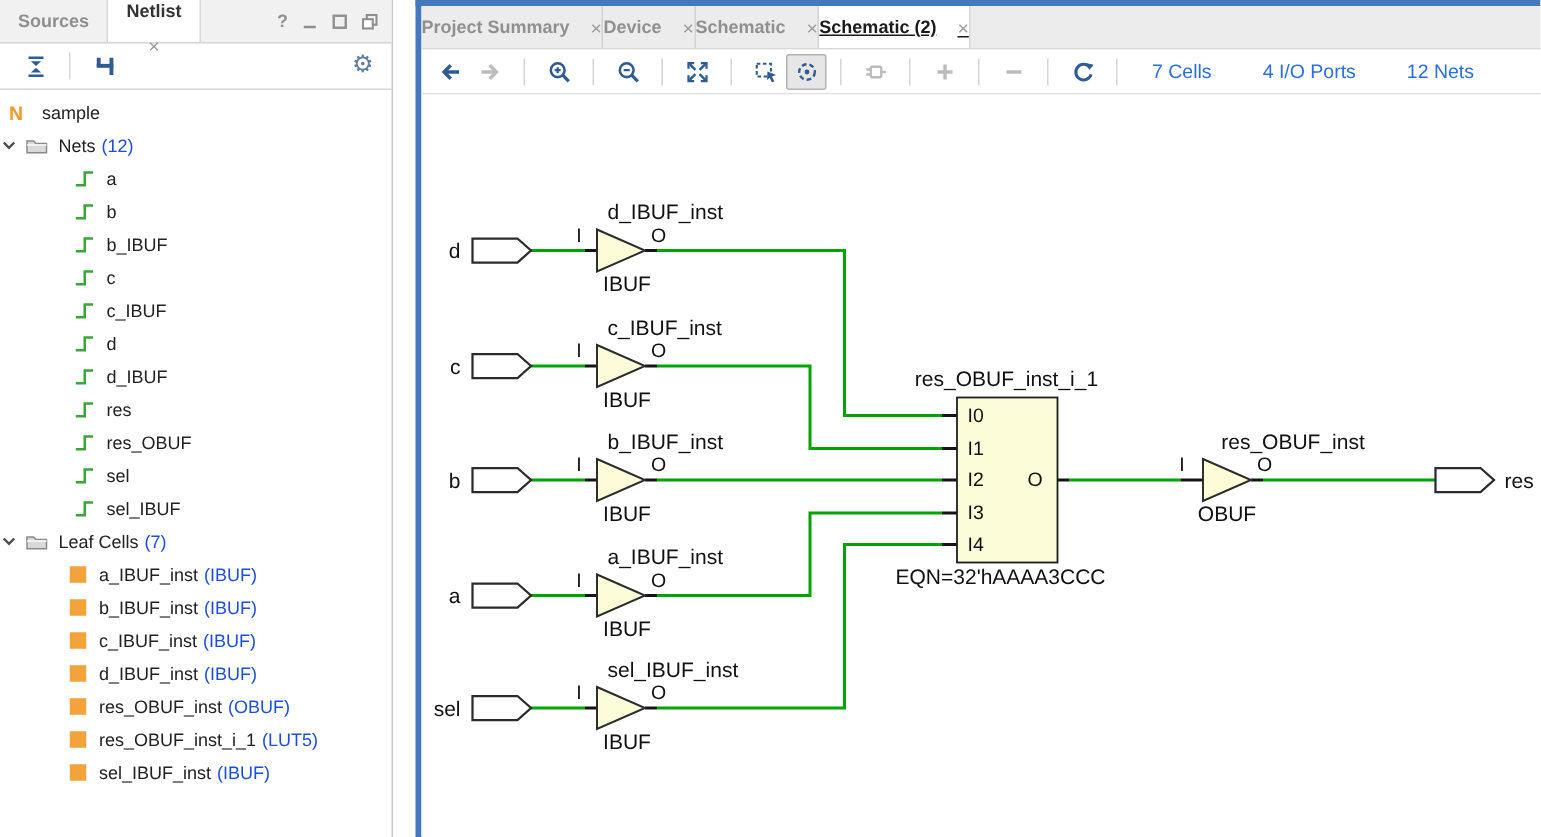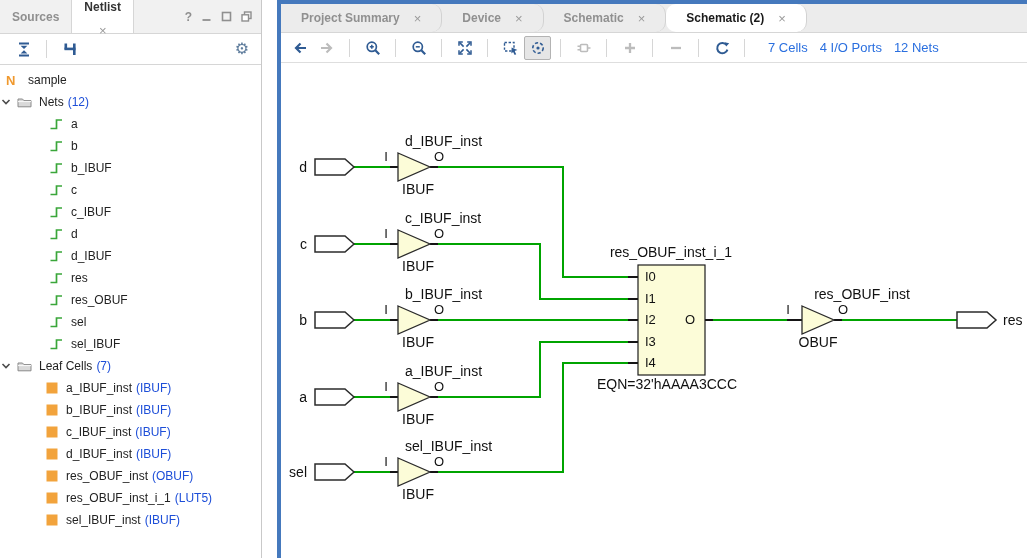--- a/index.html
+++ b/index.html
@@ -2,21 +2,21 @@
 <html><head>
 <meta charset="utf-8">
 <style>
   * { margin:0; padding:0; box-sizing:border-box; }
   body { font-family:"Liberation Sans", sans-serif; background:#fff; }
   .app { position:relative; width:1027px; height:558px; background:#fff; overflow:hidden; }
 
   
   .left-panel { position:absolute; left:0; top:0; width:262px; height:558px;
     border-right:1px solid #c9c9c9; background:#fff; }
-  .lp-tabbar { height:34px; background:#f1f1f1; border-bottom:1px solid #d6d6d6;
+  .lp-tabbar { height:29px; background:#f1f1f1; border-bottom:1px solid #d6d6d6;
     display:flex; align-items:stretch; font-size:12px; font-weight:bold; }
   .lp-tab { display:flex; align-items:center; padding:0 12px; color:#8f8f8f; cursor:default; }
   .lp-tab.active { background:#fff; color:#333; border-left:1px solid #d6d6d6;
     border-right:1px solid #d6d6d6; gap:10px;flex-direction:column; }
   .tab-close { color:#9a9a9a; font-weight:normal; font-size:13px; line-height:1; }
   .lp-controls { margin-left:auto; display:flex; align-items:center; gap:9px; padding-right:9px; }
   .wc { display:flex; align-items:center; }
   .help-glyph { color:#8f8f8f; font-weight:bold; font-size:12px; }
   .lp-toolbar { height:31px; border-bottom:1px solid #d6d6d6; display:flex; align-items:center; padding:0 10px; }
   .tb-sep { width:1px; height:18px; background:#d6d6d6; margin:0 9px; }
@@ -32,28 +32,28 @@
   .n-glyph { color:#f0992e; font-weight:bold; font-size:13px; width:14px; }
   .trow .lbl { margin-left:8px; }
   .trow.group .lbl { margin-left:7px; }
   .muted { color:#1d4ed8; margin-left:4px; }
 
   
   .right-panel { position:absolute; left:277px; top:0; width:750px; height:558px;
     border-top:4px solid #4579bd; border-left:4px solid #4579bd; background:#fff; }
   .rp-tabbar { height:29px; background:#ececec; display:flex; align-items:stretch;
     font-size:12px; font-weight:bold; border-bottom:1px solid #d6d6d6; }
-  .rp-tab { display:flex; align-items:center; gap:14px; padding:0 20px; color:#909090;
-    border-right:1px solid #d2d2d2; cursor:default;border-radius:10px; }
-  .rp-tab.active { background:#fff; color:#1a1a1a; }
+  .rp-tab { display:flex; align-items:center; gap:14px; padding:0 0; color:#909090;
+    border-right:1px solid #d2d2d2; cursor:default; }
+  .rp-tab.active { background:#fff; color:#1a1a1a;text-decoration:underline; }
   .rp-toolbar { height:30px; display:flex; align-items:center; padding-left:5px;
     border-bottom:1px solid #dedede; background:#fff; }
   .icon-btn { width:27px; height:24px; display:flex; align-items:center; justify-content:center; }
   .icon-btn.selected { background:#e6e6e6; border:1px solid #b3b3b3; border-radius:2px; }
-  .stats { display:flex; gap:12px; margin-left:14px; font-size:13px; color:#2a6fdf; }
+  .stats { display:flex; gap:34px; margin-left:14px; font-size:13px; color:#2a6fdf; }
   .stats span { cursor:default; }
   .canvas { position:relative; width:745px; height:494px; background:#fff; overflow:hidden; }
 
   
   .wire  { stroke:#00a400; stroke-width:2; fill:none; }
   .stub  { stroke:#151515; stroke-width:2; }
   .gate  { fill:#fcfcd8; stroke:#2b2b2b; stroke-width:1.3; }
   .lut   { fill:#fcfcd8; stroke:#1d1d1d; stroke-width:1.2; }
   .port  { fill:#ffffff; stroke:#2b2b2b; stroke-width:1.5; }
   .slabel { font-family:"Liberation Sans",sans-serif; font-size:14px; fill:#111; }

